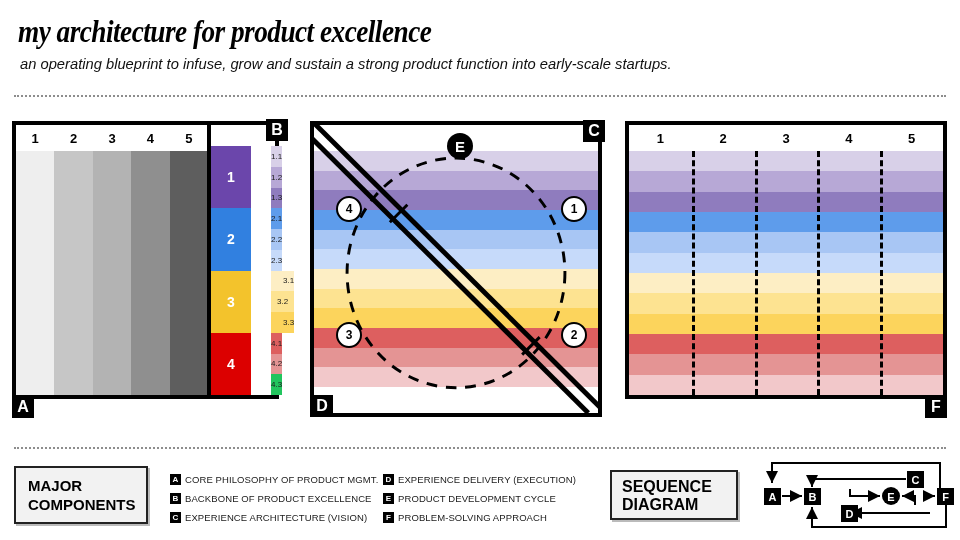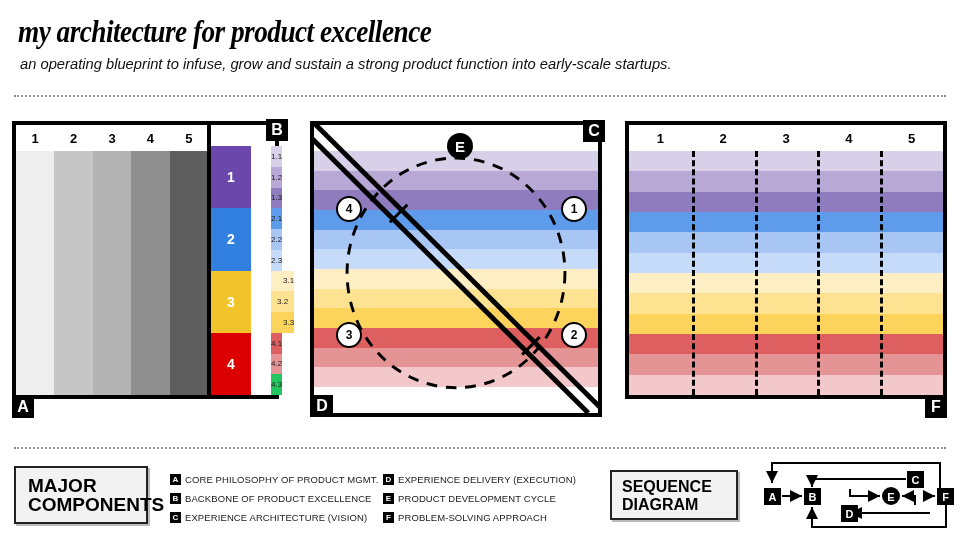--- a/index.html
+++ b/index.html
@@ -106,21 +106,21 @@
   .fdash{position:absolute;top:26px;bottom:0;width:0;border-left:3px dashed #000;z-index:5;}
   #badgeF{left:925px;top:396px;}
 
   
   #legendBox{
     position:absolute;left:14px;top:466px;width:134px;height:58px;
     border:2.5px solid #222;background:#f2f2f2;
     box-sizing:border-box;padding:8px 0 0 12px;
     box-shadow:2px 2px 0 #bbbbbb;
   }
-  #legendBox span{display:block;font-weight:bold;font-size:19px;line-height:19px;color:#000;}
+  #legendBox span{display:block;font-weight:bold;font-size:15px;line-height:19px;color:#000;}
   .legcol{position:absolute;top:470px;}
   #legcol1{left:170px;}
   #legcol2{left:383px;}
   .legrow{display:flex;align-items:center;height:18px;margin-bottom:1px;}
   .legrow .lbl{font-size:9.5px;color:#1a1a1a;margin-left:4px;white-space:nowrap;letter-spacing:0.1px;}
   .legbadge{
     background:#000;color:#fff;width:11px;height:11px;
     display:flex;align-items:center;justify-content:center;
     font-size:8px;font-weight:bold;flex:0 0 11px;
   }

